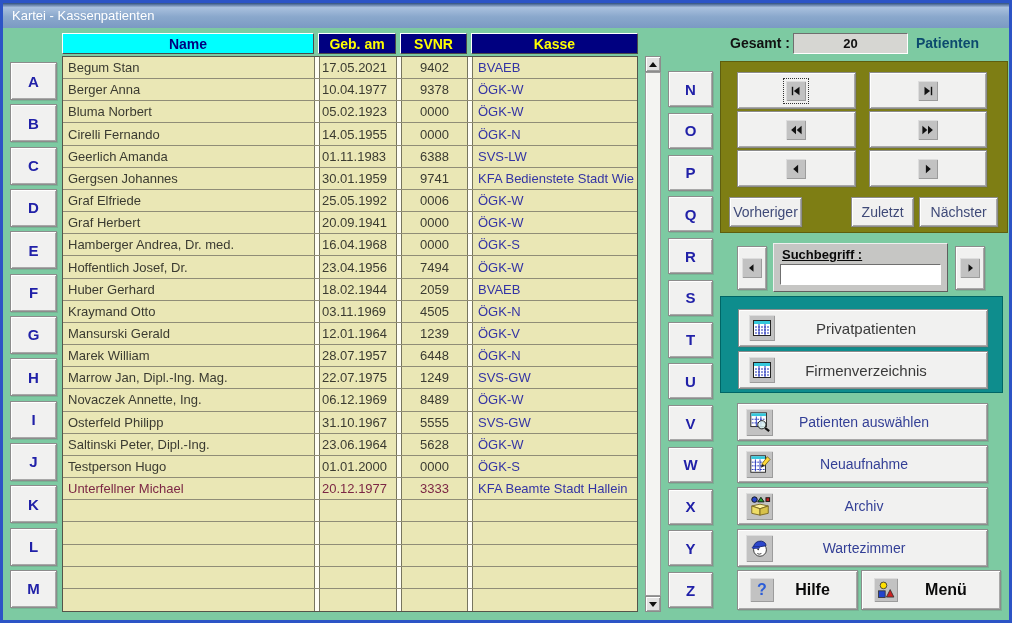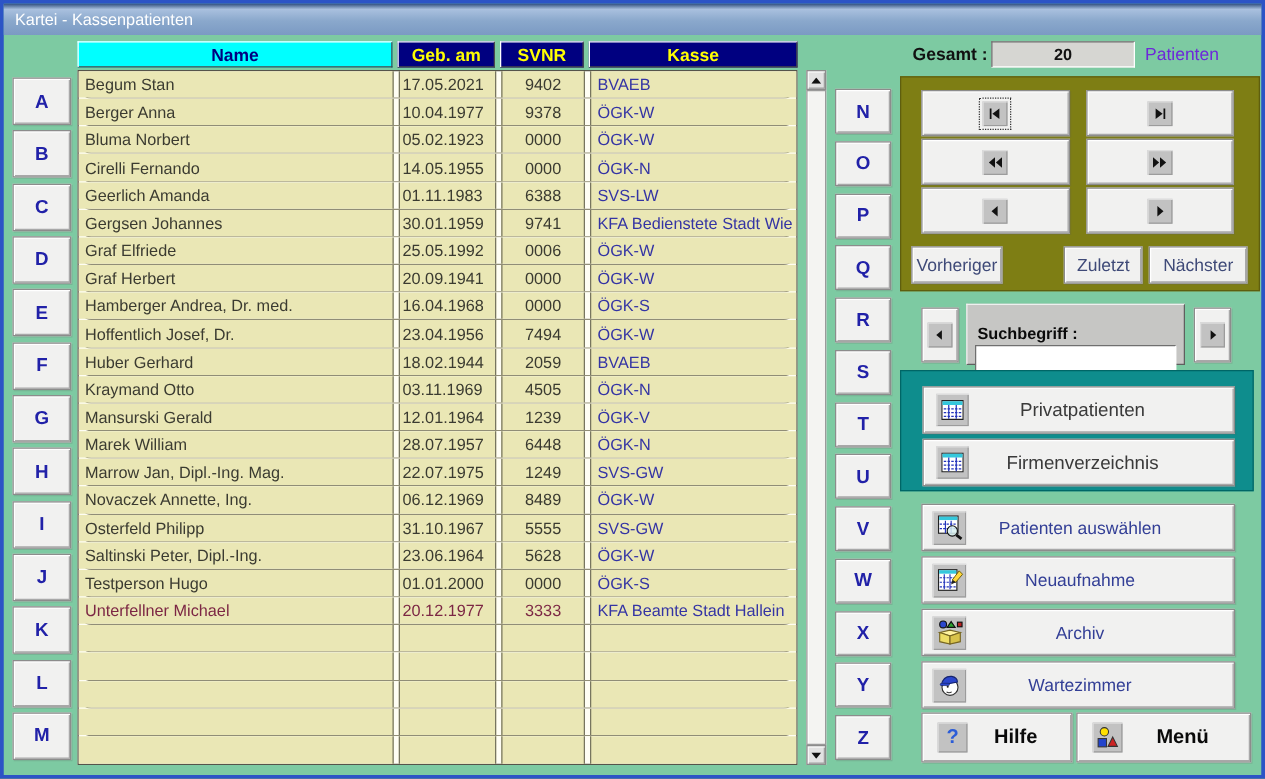--- a/index.html
+++ b/index.html
@@ -14,21 +14,21 @@
           display:flex; align-items:center; justify-content:center;
           border:1px solid; border-color:#ffffff #4a4a4a #4a4a4a #ffffff; }
   .h-name { left:62px; width:252px; background:#00ffff; color:#000080; }
   .h-dark { background:#000080; color:#ffff00; }
   .h-dob  { left:318px; width:78px; }
   .h-svnr { left:400px; width:67px; }
   .h-kasse{ left:471px; width:167px; }
   .tbody{ position:absolute; left:62px; top:56px; width:576px; height:556px;
           background:#fffef4; border:1px solid #55544a;
           display:grid; grid-template-rows:repeat(25,1fr); }
-  .trow{ display:flex; border-bottom:1px solid #908d77;border-radius:10px; }
+  .trow{ display:flex; border-bottom:1px solid #908d77; }
   .trow:last-child{ border-bottom:none; }
   .cell{ background:#eae7b5; color:#3b3b31; font-size:13px; display:flex; align-items:center;
          overflow:hidden; white-space:nowrap; border-left:1px solid #77755f; border-right:1px solid #77755f; }
   .c-name{ width:252px; padding-left:5px; margin-right:4px; border-left:none; }
   .c-dob { width:78px;  padding-left:2px; margin-right:4px; }
   .c-svnr{ width:67px;  justify-content:center; margin-right:4px; }
   .c-kasse{ flex:1; padding-left:5px; color:#3434a4; border-right:none; }
   .trow.hl .c-name,.trow.hl .c-dob,.trow.hl .c-svnr{ color:#7c2744; }
   
   .vscroll{ position:absolute; left:645px; top:56px; width:16px; height:556px;
@@ -46,39 +46,39 @@
          display:flex; align-items:center; justify-content:center; cursor:default; }
   #alpha-right .abtn{ height:36px; }
   .btn3d{ background:#f1f1f0; border:1px solid #8c8c8c;
           box-shadow:inset 1px 1px 0 #ffffff, inset -1px -1px 0 #a8a8a8, 1px 1px 0 #5f5f5f33; }
   
   .gesamt-label{ position:absolute; left:722px; top:35px; width:68px; text-align:right;
                  font-weight:bold; font-size:14px; color:#111; }
   .gesamt-box{ position:absolute; left:793px; top:33px; width:115px; height:21px;
                background:#d6d6d2; border:1px solid; border-color:#6f6f6f #ffffff #ffffff #6f6f6f;
                font-weight:bold; font-size:13px; text-align:center; line-height:19px; color:#111;}
-  .gesamt-unit{ position:absolute; left:916px; top:35px; font-weight:normal; font-size:14px; color:#6d28d9; }
+  .gesamt-unit{ position:absolute; left:916px; top:35px; font-weight:bold; font-size:14px; color:#0c4a6e; }
   
   .olive{ position:absolute; left:720px; top:61px; width:288px; height:172px;
           background:#7e7e14; border:1px solid #5e5e0e; }
   .vcr{ position:absolute; left:16px; top:10px; width:250px;
         display:grid; grid-template-columns:1fr 1fr; gap:2px 13px; }
   .vcrbtn{ height:37px; display:flex; align-items:center; justify-content:center; }
   .plate{ width:20px; height:20px; background:#c2c2c2; display:flex; align-items:center;
           justify-content:center; box-shadow:inset 1px 1px 0 #ddd, inset -1px -1px 0 #9c9c9c; }
   .plate.focus{ outline:1px dotted #333; outline-offset:2px; }
   .navrow{ position:absolute; left:8px; top:135px; width:269px; height:30px; display:flex; gap:5px; }
   .navbtn{ height:30px; font-size:14px; color:#3f4a78; display:flex; align-items:center; justify-content:center; }
   .nb-prev{ width:88px; } .nb-last{ width:76px;margin-left:44px; } .nb-next{ width:95px; }
   
   .arrowbtn{ position:absolute; width:30px; height:44px; display:flex; align-items:center; justify-content:center; }
   .a-left { left:737px; top:246px; } .a-right{ left:955px; top:246px; }
   .searchpanel{ position:absolute; left:773px; top:243px; width:175px; height:49px;
                 background:#c6c6c4; border:1px solid; border-color:#efefef #5f5f5f #5f5f5f #efefef; }
-  .searchlabel{ font-weight:bold; font-size:13px; color:#0a0a0a; padding:15px 0 0 8px; }
+  .searchlabel{ font-weight:bold; font-size:13px; color:#0a0a0a; padding:3px 0 0 8px;text-decoration:underline; }
   .searchinput{ display:block; margin:2px 6px 0 6px; width:161px; height:21px; background:#fff;
                 border:1px solid; border-color:#6f6f6f #ffffff #ffffff #6f6f6f; font-size:13px; padding:0 3px; }
   
   .teal{ position:absolute; left:720px; top:296px; width:283px; height:97px;
          background:#0e8d8d; border:1px solid #066; }
   .dirbtn{ position:absolute; left:17px; width:250px; height:38px; display:flex; align-items:center; }
   .dir1{ top:12px; } .dir2{ top:54px; }
   .dirbtn .plate{ width:26px; height:26px; margin-left:10px; }
   .dirbtn .lbl{ flex:1; text-align:center; font-size:15px; color:#3a3a3a; margin-right:30px; }
   

